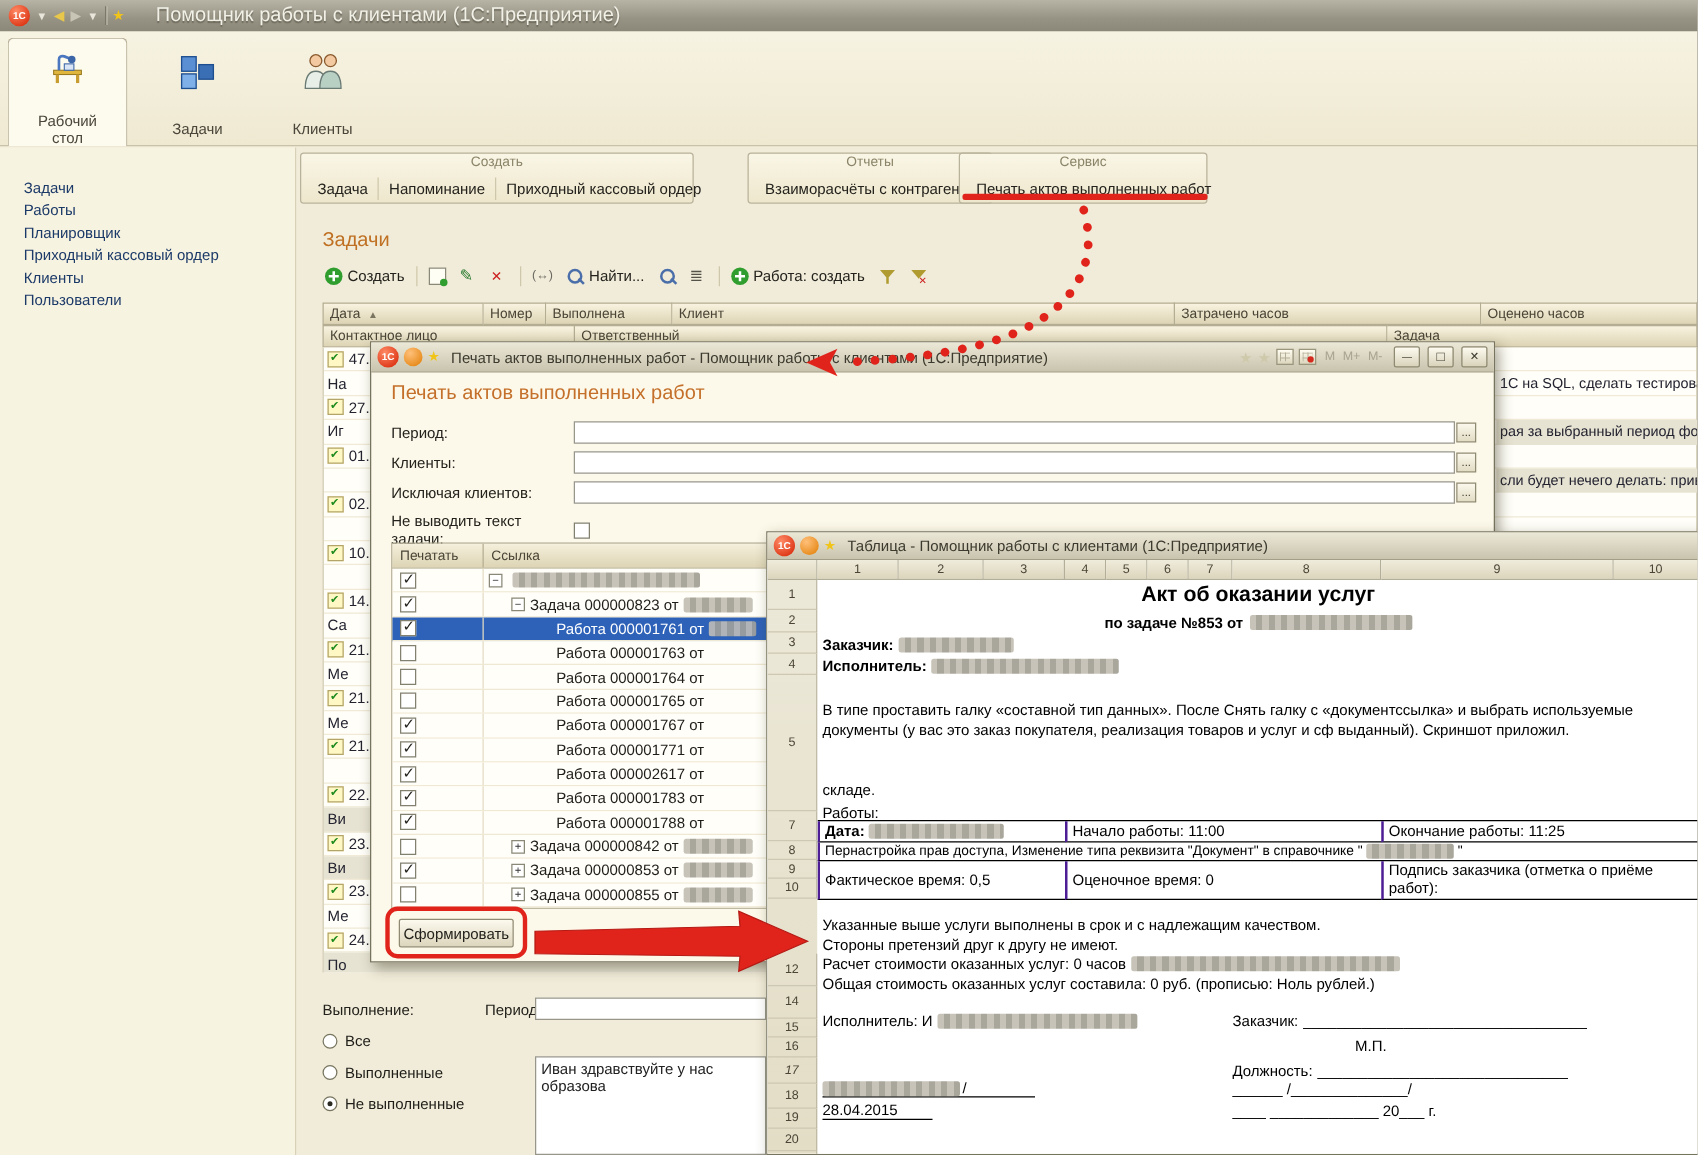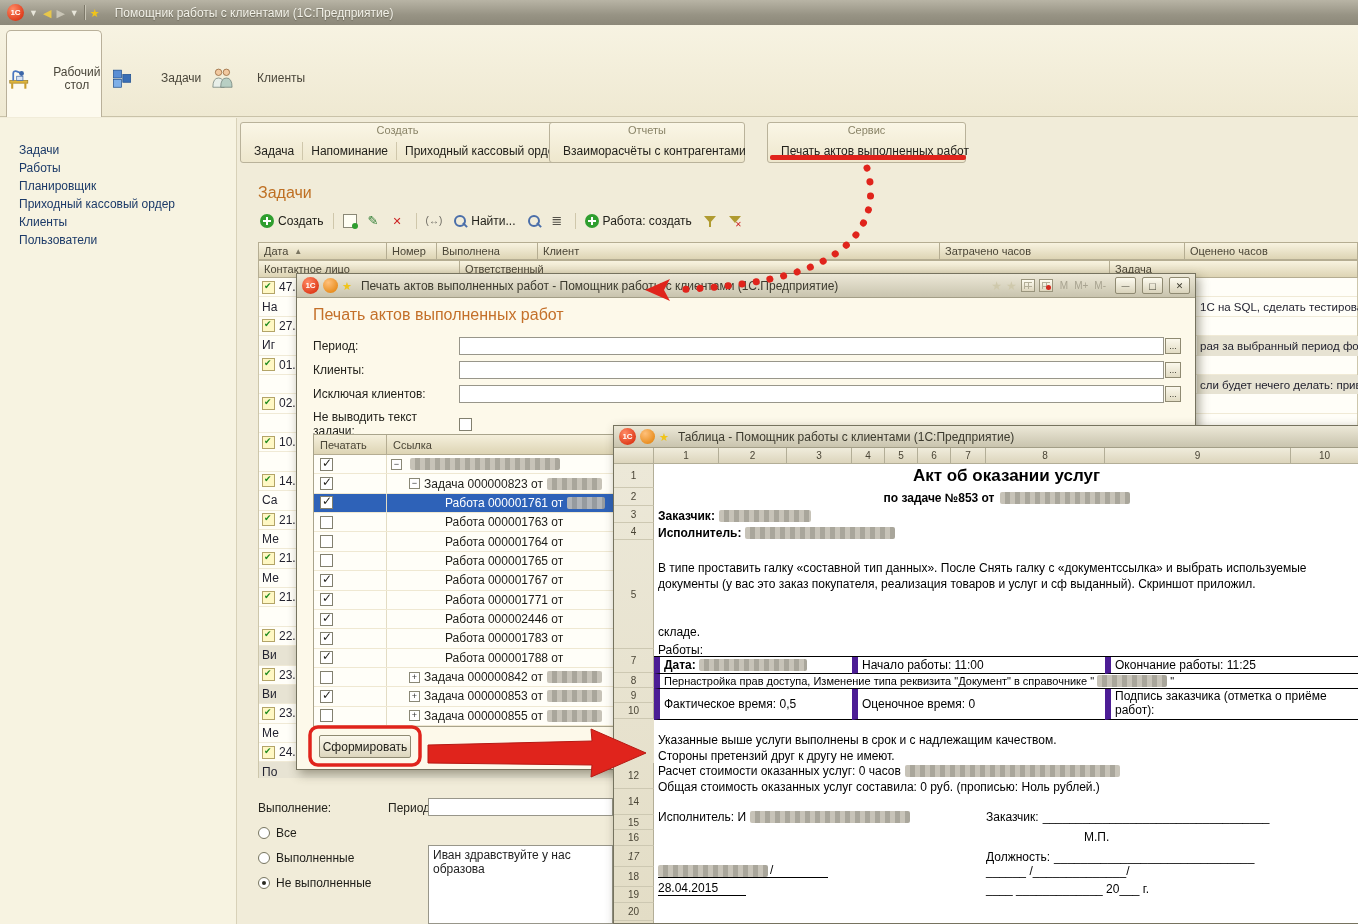--- a/index.html
+++ b/index.html
@@ -1,33 +1,33 @@
 <!DOCTYPE html>
 <html><head>
 <meta charset="utf-8">
 <style>
   *{margin:0;padding:0;box-sizing:border-box}
   body{font-family:"Liberation Sans","DejaVu Sans",sans-serif;font-size:12px;color:#1e1d18;background:#555}
   #screen{position:relative;width:1358px;height:924px;overflow:hidden;background:#f1ecd9}
 
   
   .titlebar{position:absolute;left:0;top:0;right:0;height:25px;background:linear-gradient(#b8b4a5,#979384 60%,#8c8879);display:flex;align-items:center;gap:5px;padding:0 7px;z-index:2}
-  .tb-title{font-size:12px;color:#f2f1e8;text-shadow:0 1px 1px #6b6859;margin-left:10px;white-space:nowrap}
+  .tb-title{font-size:16px;color:#f2f1e8;text-shadow:0 1px 1px #6b6859;margin-left:20px;white-space:nowrap}
   .icon-1c{width:17px;height:17px;border-radius:50%;background:radial-gradient(circle at 35% 30%,#ff8a65,#d41f00);color:#fff;display:inline-flex;align-items:center;justify-content:center;font-size:8px;font-weight:bold;flex:0 0 auto}
   .icon-1c::before{content:"1С"}
   .glyph{display:inline-block;font-size:11px;line-height:16px}
   .g-back{color:#e8c74a}.g-back::before{content:"◀"}
   .g-fwd{color:#c9c5b6}.g-fwd::before{content:"▶"}
   .g-drop{color:#e8e6da;font-size:9px}.g-drop::before{content:"▼"}
   .g-star{color:#f0c419}.g-star::before{content:"★"}
   .tb-sep{width:1px;height:15px;background:#7c7869;box-shadow:1px 0 0 #c9c5b6}
 
   
   .appbar{position:absolute;left:0;top:25px;right:0;height:92px;background:linear-gradient(#f7f3e2,#efe9d2);border-bottom:1px solid #c9c2a8;z-index:1}
-  .apptab{position:absolute;top:5px;height:87px;width:96px;display:flex;flex-direction:row;align-items:center;padding-top:9px;gap:22px;color:#4a463a;font-size:12px;text-align:center;cursor:pointer}
+  .apptab{position:absolute;top:5px;height:87px;width:96px;display:flex;flex-direction:column;align-items:center;padding-top:9px;gap:22px;color:#4a463a;font-size:12px;text-align:center;cursor:pointer}
   .apptab.active{background:#fdfaee;border:1px solid #b9b09a;border-bottom:none;border-radius:5px 5px 0 0}
   .apptab svg{width:36px;height:36px}
   .apptab .lab{line-height:13px;width:74px}
 
   
   .sidebar{position:absolute;left:0;top:118px;width:237px;bottom:0;background:#f7f3e1;border-right:1px solid #d8d1b8;padding:23px 0 0 19px;z-index:1}
   .side-item{display:block;height:18px;line-height:18px;color:#1c3a68;font-size:12px;cursor:pointer;white-space:nowrap}
 
   
   .cgroup{position:absolute;top:122px;height:41px;border:1px solid #b9b29a;border-radius:3px;background:linear-gradient(#faf6e6,#eee7cd);z-index:1}
@@ -144,21 +144,21 @@
   .ch{background:linear-gradient(#f0ecdc,#dcd5bc);border-right:1px solid #b3ae97;border-bottom:1px solid #b3ae97;font-size:10px;color:#4a4536;display:flex;align-items:center;justify-content:center;flex:0 0 auto}
   .gutter{position:absolute;left:0;top:16px;width:40px;bottom:0;background:linear-gradient(#ece8d8,#e3ddc6)}
   .gr{border-right:1px solid #b3ae97;border-bottom:1px solid #cdc8b2;font-size:10px;color:#4a4536;display:flex;align-items:center;justify-content:center;cursor:pointer}
   .doc{position:absolute;left:40px;top:16px;width:705px;bottom:0;background:#fff;font-size:12px;color:#000;overflow:hidden}
   .dtitle{position:absolute;left:0;width:705px;text-align:center;font-size:17px;font-weight:bold}
   .dcenter{position:absolute;left:0;width:705px;display:flex;justify-content:center;align-items:center;gap:5px;font-weight:bold;height:15px}
   .dline{position:absolute;left:4px;height:15px;display:flex;align-items:center;gap:4px;white-space:nowrap}
   .bold{font-weight:bold}
   .dtable{position:absolute;left:0;width:705px;border-top:1px solid #000}
   .drow{display:flex}
-  .dcell{border-left:6px solid #4c1d95;border-bottom:1px solid #000;padding:0 4px;overflow:hidden;display:flex;align-items:center;gap:3px;white-space:nowrap;flex:0 0 auto}
+  .dcell{border-left:2px solid #4c1d95;border-bottom:1px solid #000;padding:0 4px;overflow:hidden;display:flex;align-items:center;gap:3px;white-space:nowrap;flex:0 0 auto}
   .dlast{border-right:1px solid #000}
   .dwrap{white-space:normal;line-height:1.15;align-items:flex-start;padding-top:1px;display:block}
   .uline{border-bottom:1px solid #000;display:flex;align-items:flex-end;gap:2px}
 
   
   .overlay{position:absolute;inset:0;z-index:60;pointer-events:none}
 </style>
 </head>
 <body>
 
@@ -223,21 +223,21 @@
   </div>
 
   <div class="cgroup" style="left:240px;width:315px">
     <div class="cgroup-title">Создать</div>
     <div class="cgroup-buttons">
       <span class="cbtn">Задача</span>
       <span class="cbtn">Напоминание</span>
       <span class="cbtn">Приходный кассовый ордер</span>
     </div>
   </div>
-  <div class="cgroup" style="left:549px;width:196px">
+  <div class="cgroup" style="left:598px;width:196px">
     <div class="cgroup-title">Отчеты</div>
     <div class="cgroup-buttons">
       <span class="cbtn">Взаиморасчёты с контрагентами</span>
     </div>
   </div>
   <div class="cgroup" style="left:767px;width:199px">
     <div class="cgroup-title">Сервис</div>
     <div class="cgroup-buttons">
       <span class="cbtn">Печать актов выполненных работ</span>
     </div>
@@ -636,21 +636,21 @@
 
             </div>
           </div>
 
           <div class="trow lvl2 nb">
             <div class="c-chk">
               <span class="cb checked"></span>
             </div>
             <div class="c-ref">
 
-              <span>Работа 000002446 от</span>
+              <span>Работа 000002617 от</span>
 
             </div>
           </div>
 
           <div class="trow lvl2 nb">
             <div class="c-chk">
               <span class="cb checked"></span>
             </div>
             <div class="c-ref">
 

